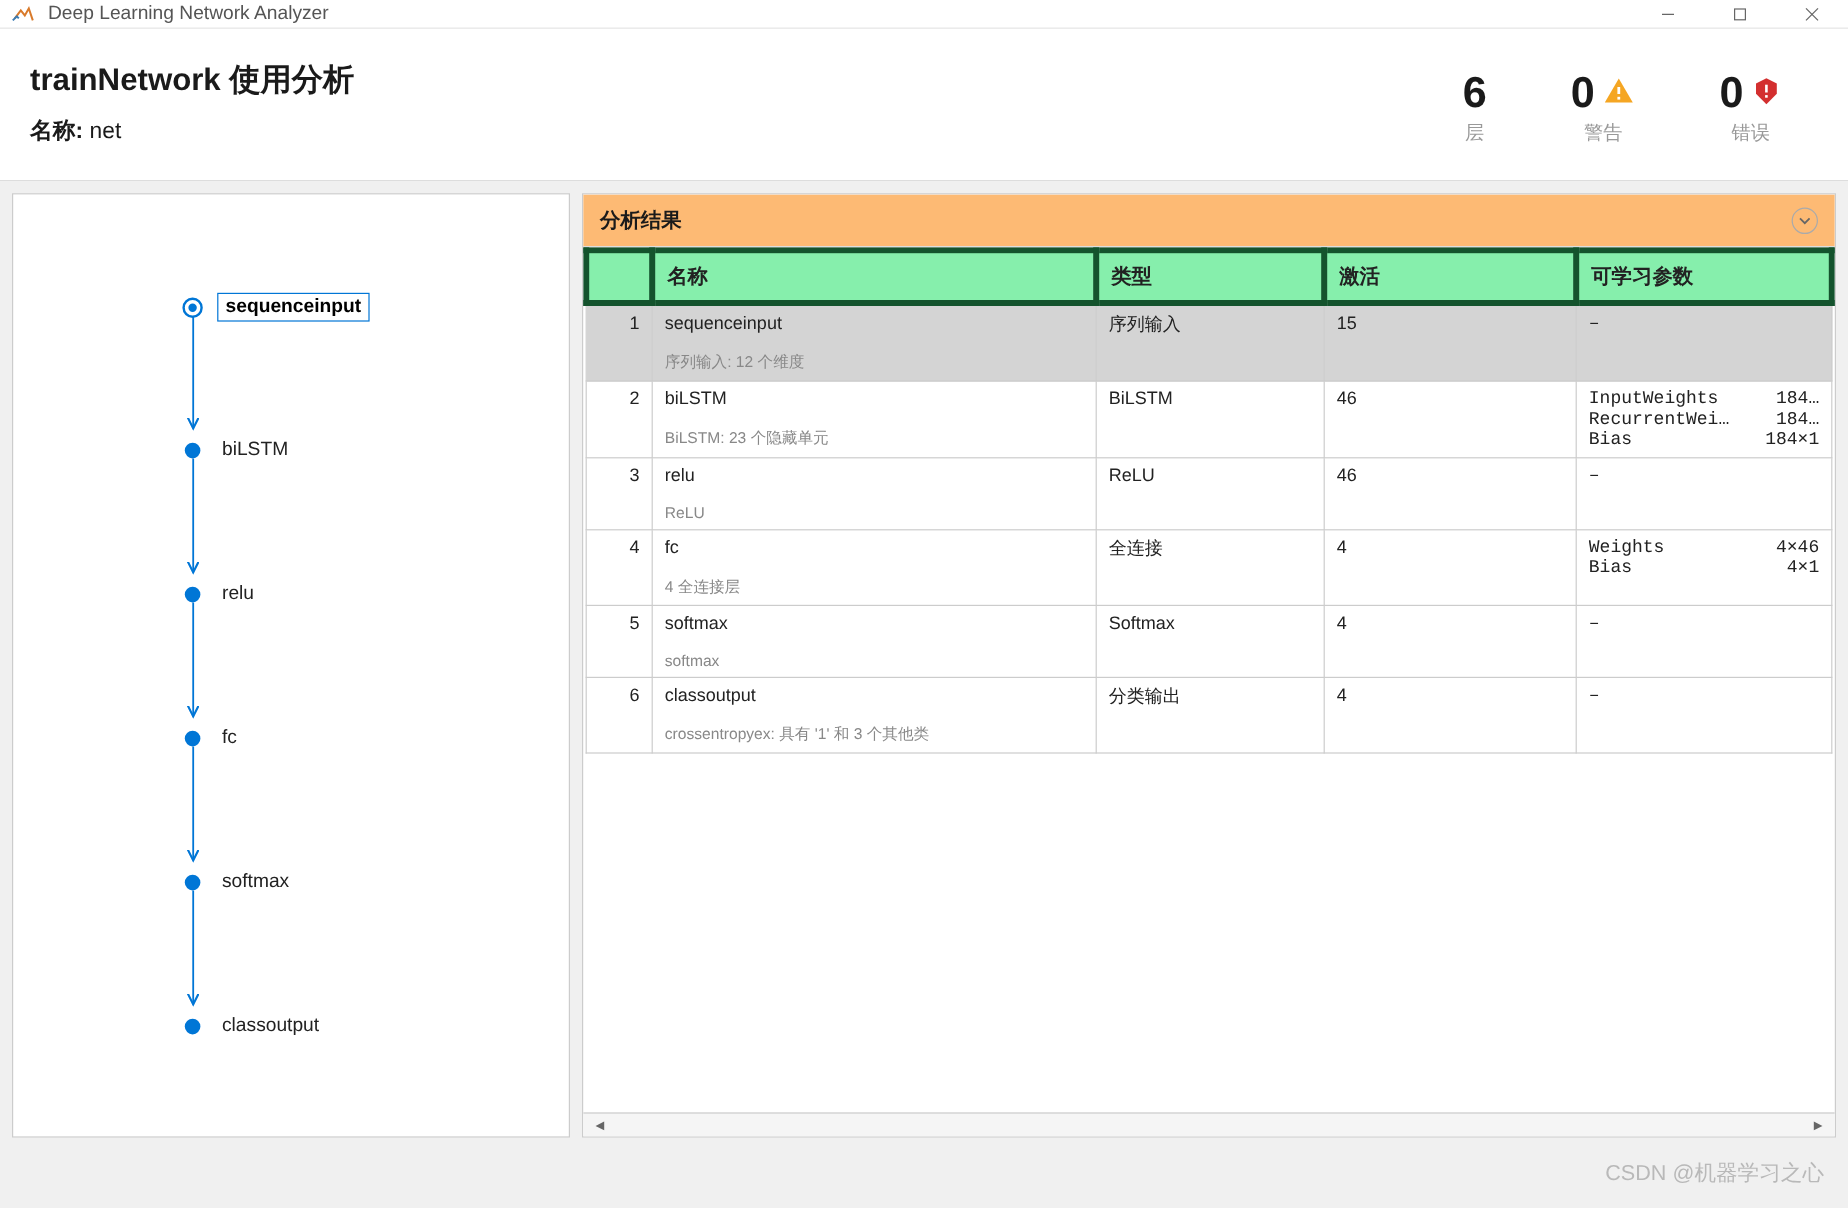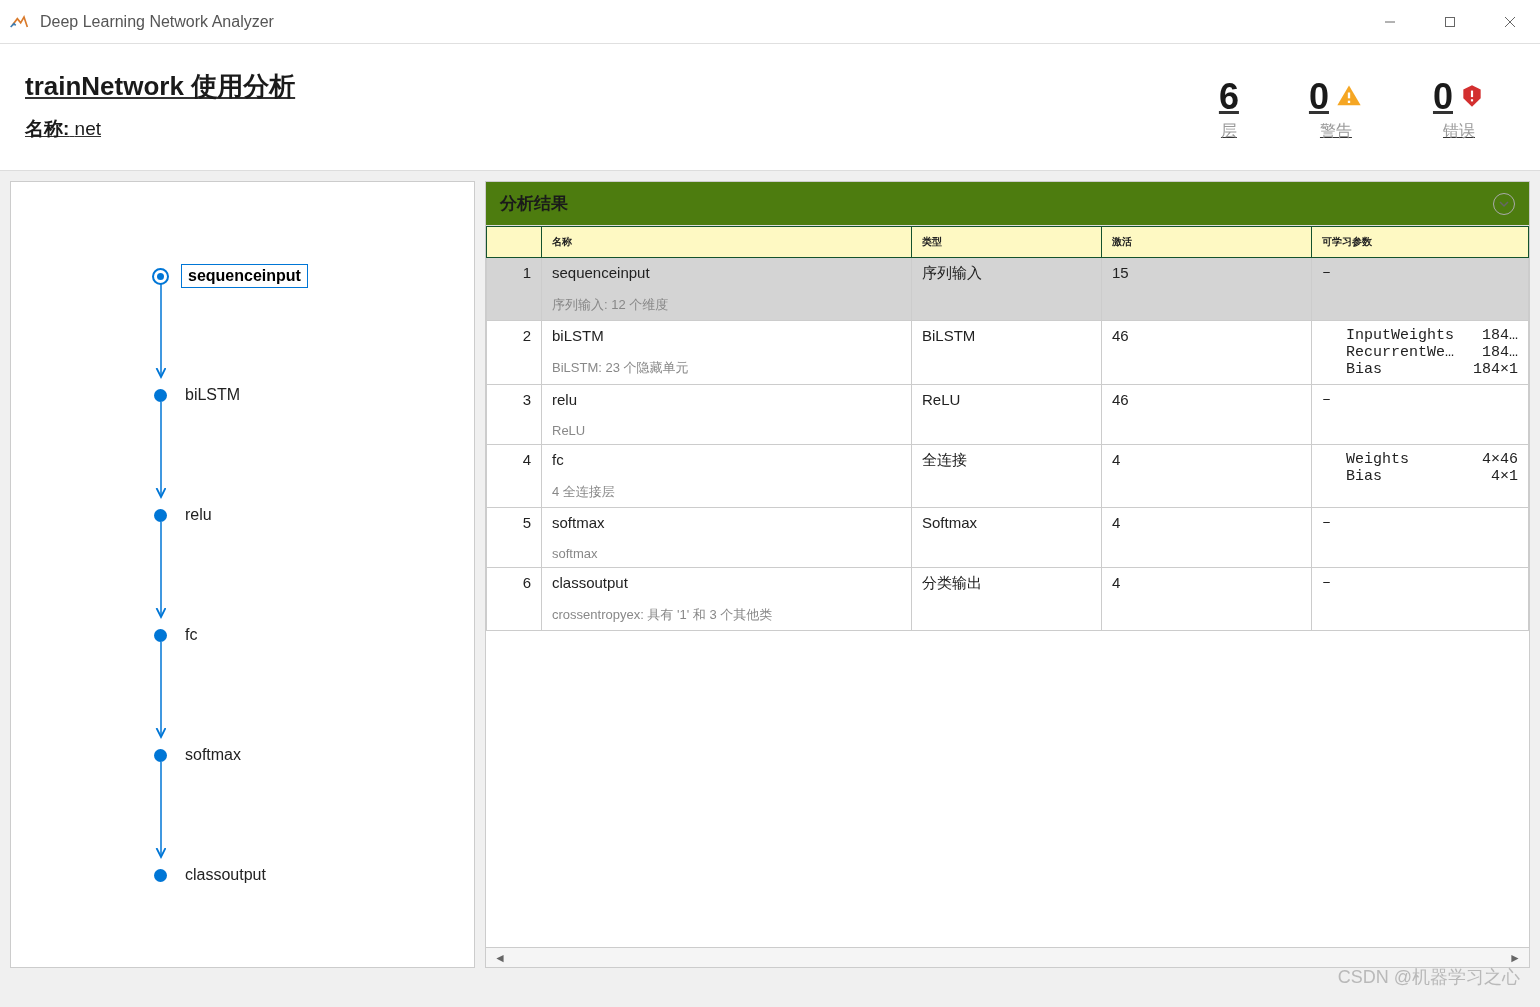--- a/index.html
+++ b/index.html
@@ -6,21 +6,21 @@
     body {
       font-family: "Microsoft YaHei", "Segoe UI", Arial, sans-serif;
       background: #f0f0f0;
       width: 1540px;
       height: 1007px;
       overflow: hidden;
       font-size: 14px;
       color: #333;
     }
     .titlebar {
-      height: 44px;
+      height: 24px;
       background: #fff;
       border-bottom: 1px solid #e0e0e0;
       display: flex;
       align-items: center;
       padding: 0 0 0 8px;
     }
     .titlebar-icon {
       width: 22px; height: 22px;
       margin-right: 10px;
       display: flex;
@@ -37,21 +37,20 @@
     .win-btn {
       width: 60px; height: 40px;
       display: flex; align-items: center; justify-content: center;
       color: #555;
     }
     .win-btn svg { width: 12px; height: 12px; }
     .header-section {
       background: #fff;
       padding: 25px 25px 18px 25px;
       border-bottom: 1px solid #ddd;
-      text-decoration: underline;
     }
     .header-row { display: flex; align-items: flex-start; }
     .header-left { flex: 1; }
     .page-title {
       font-size: 26px;
       font-weight: bold;
       color: #1a1a1a;
       margin-bottom: 12px;
     }
     .meta-line {
@@ -87,62 +86,62 @@
       flex: 1;
       display: flex;
       flex-direction: column;
       overflow: hidden;
     }
     .results-header {
       display: flex;
       align-items: center;
       justify-content: space-between;
       padding: 10px 14px;
-      background: #4d7c0f;
+      background: #fdba74;
       border-bottom: 1px solid #ddd;
     }
     .results-title { font-weight: bold; font-size: 17px; color: #1a1a1a; }
     .collapse-btn {
       width: 22px; height: 22px;
       border: 1px solid #aaa;
       border-radius: 50%;
       display: flex; align-items: center; justify-content: center;
       color: #666;
     }
     .table-wrap { flex: 1; overflow: auto; position: relative; }
     table.results {
       width: 100%;
       border-collapse: collapse;
       table-layout: fixed;
     }
     table.results th {
-      background: #fef9c3;
+      background: #86efac;
       text-align: left;
       padding: 8px 10px;
-      border: 1px solid #14532d;
+      border: 5px solid #14532d;
       font-weight: bold;
       color: #222;
-      font-size: 10px;
+      font-size: 17px;
     }
     table.results td {
       border: 1px solid #ccc;
       padding: 6px 10px;
       vertical-align: top;
       font-size: 15px;
       color: #222;
     }
     .col-idx { width: 55px; text-align: right; color: #888; font-size: 13px; padding-top: 8px; }
     .col-name { width: 370px; }
     .col-type { width: 190px; margin-top: 20px; }
     .col-act { width: 210px; }
     .row-selected td { background: #d4d4d4; }
     .layer-name { color: #222; }
     .layer-desc { color: #888; font-size: 13px; margin-top: 15px; }
     .param-cell { font-family: "Consolas", "Courier New", monospace; font-size: 14px; white-space: pre; color: #333; }
-    .param-row { display: flex; justify-content: space-between; gap: 24px; margin-left: 24px; }
+    .param-row { display: flex; justify-content: space-between; gap: 24px; }
     .param-k { overflow: hidden; text-overflow: ellipsis; white-space: nowrap; }
     .param-v { white-space: nowrap; flex-shrink: 0; text-align: right; }
     .hscroll {
       height: 20px;
       border-top: 1px solid #ccc;
       background: #f5f5f5;
       display: flex;
       align-items: center;
       justify-content: flex-end;
       padding: 0 4px;

